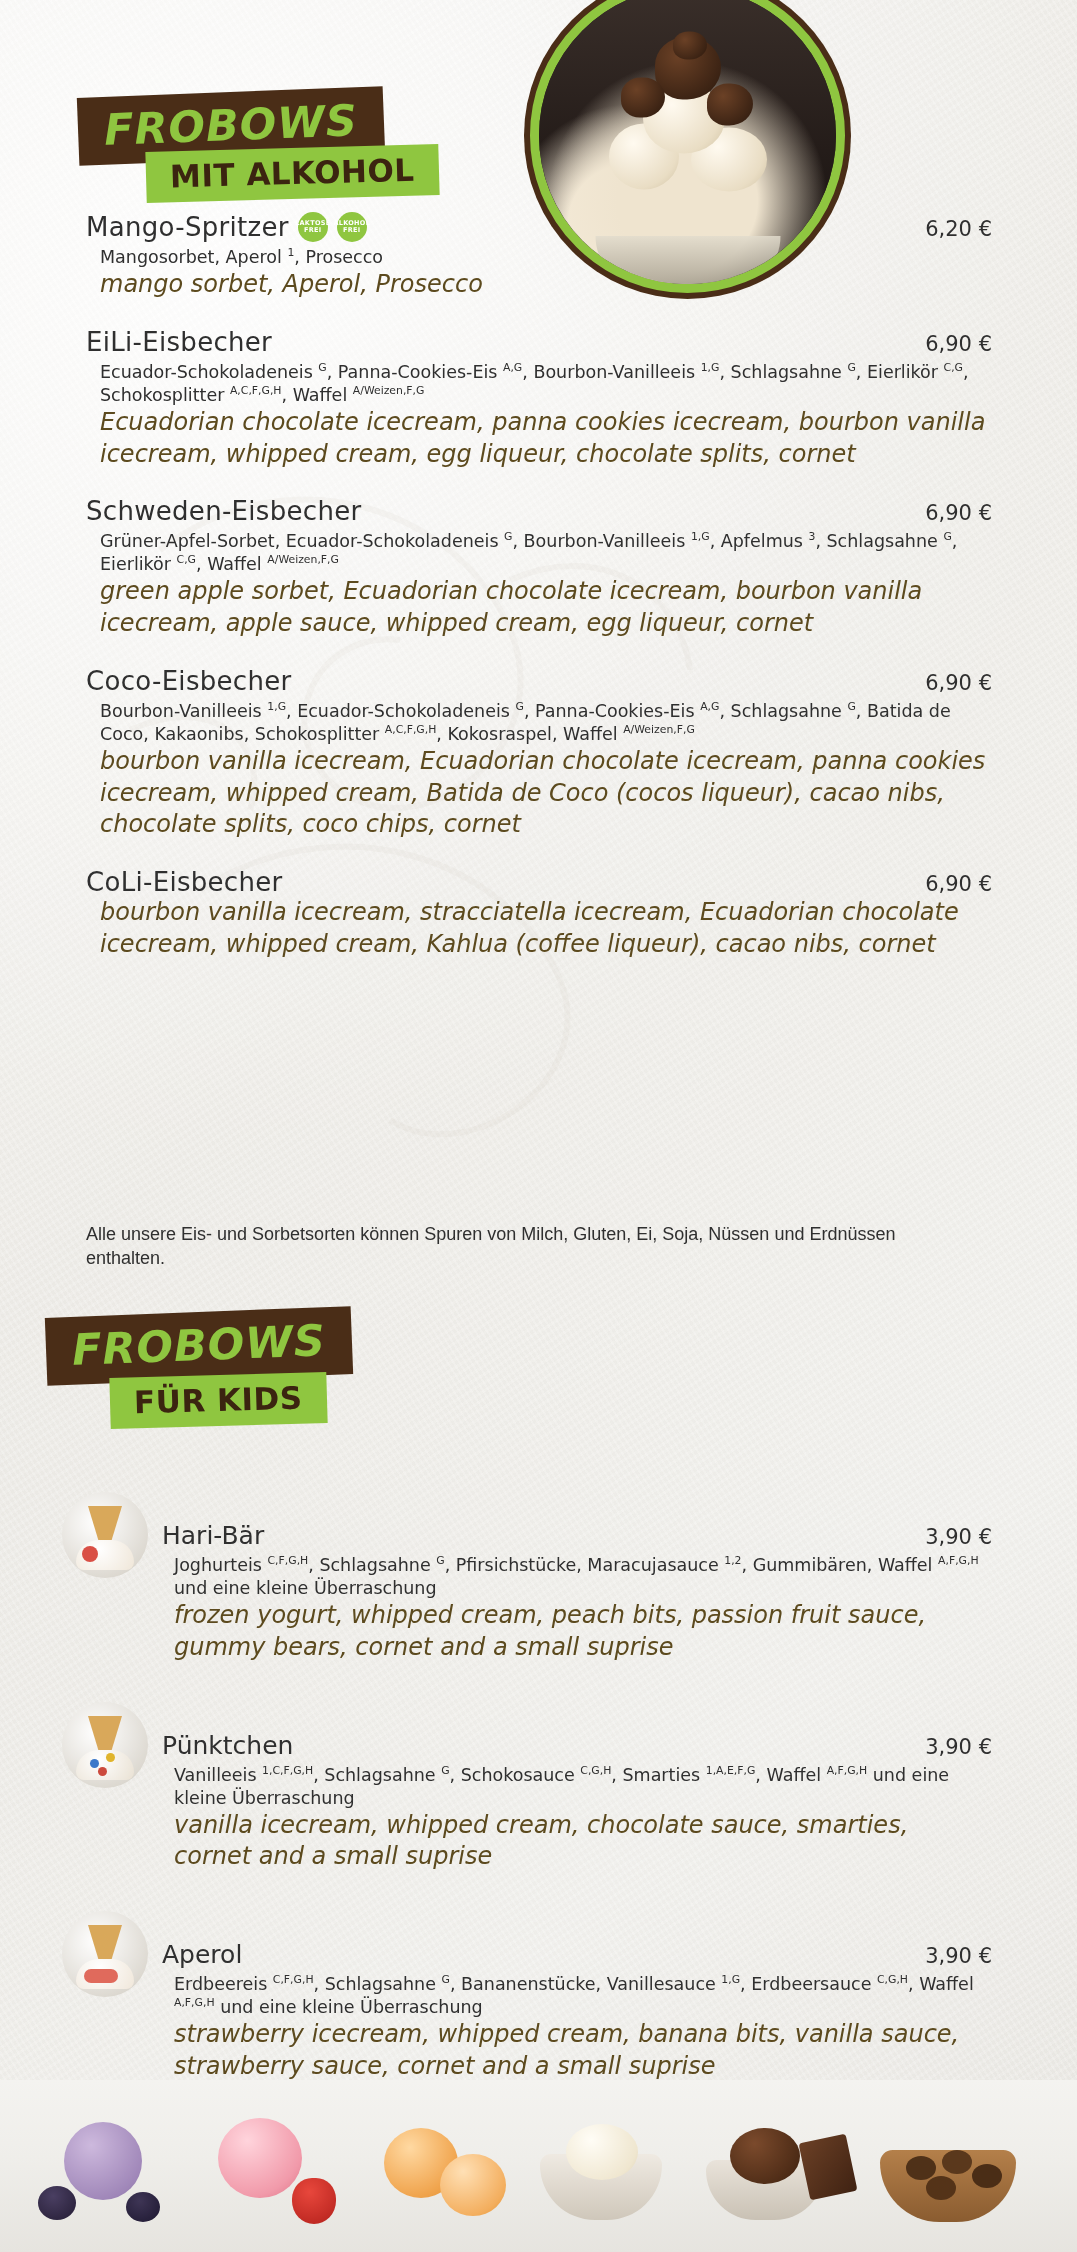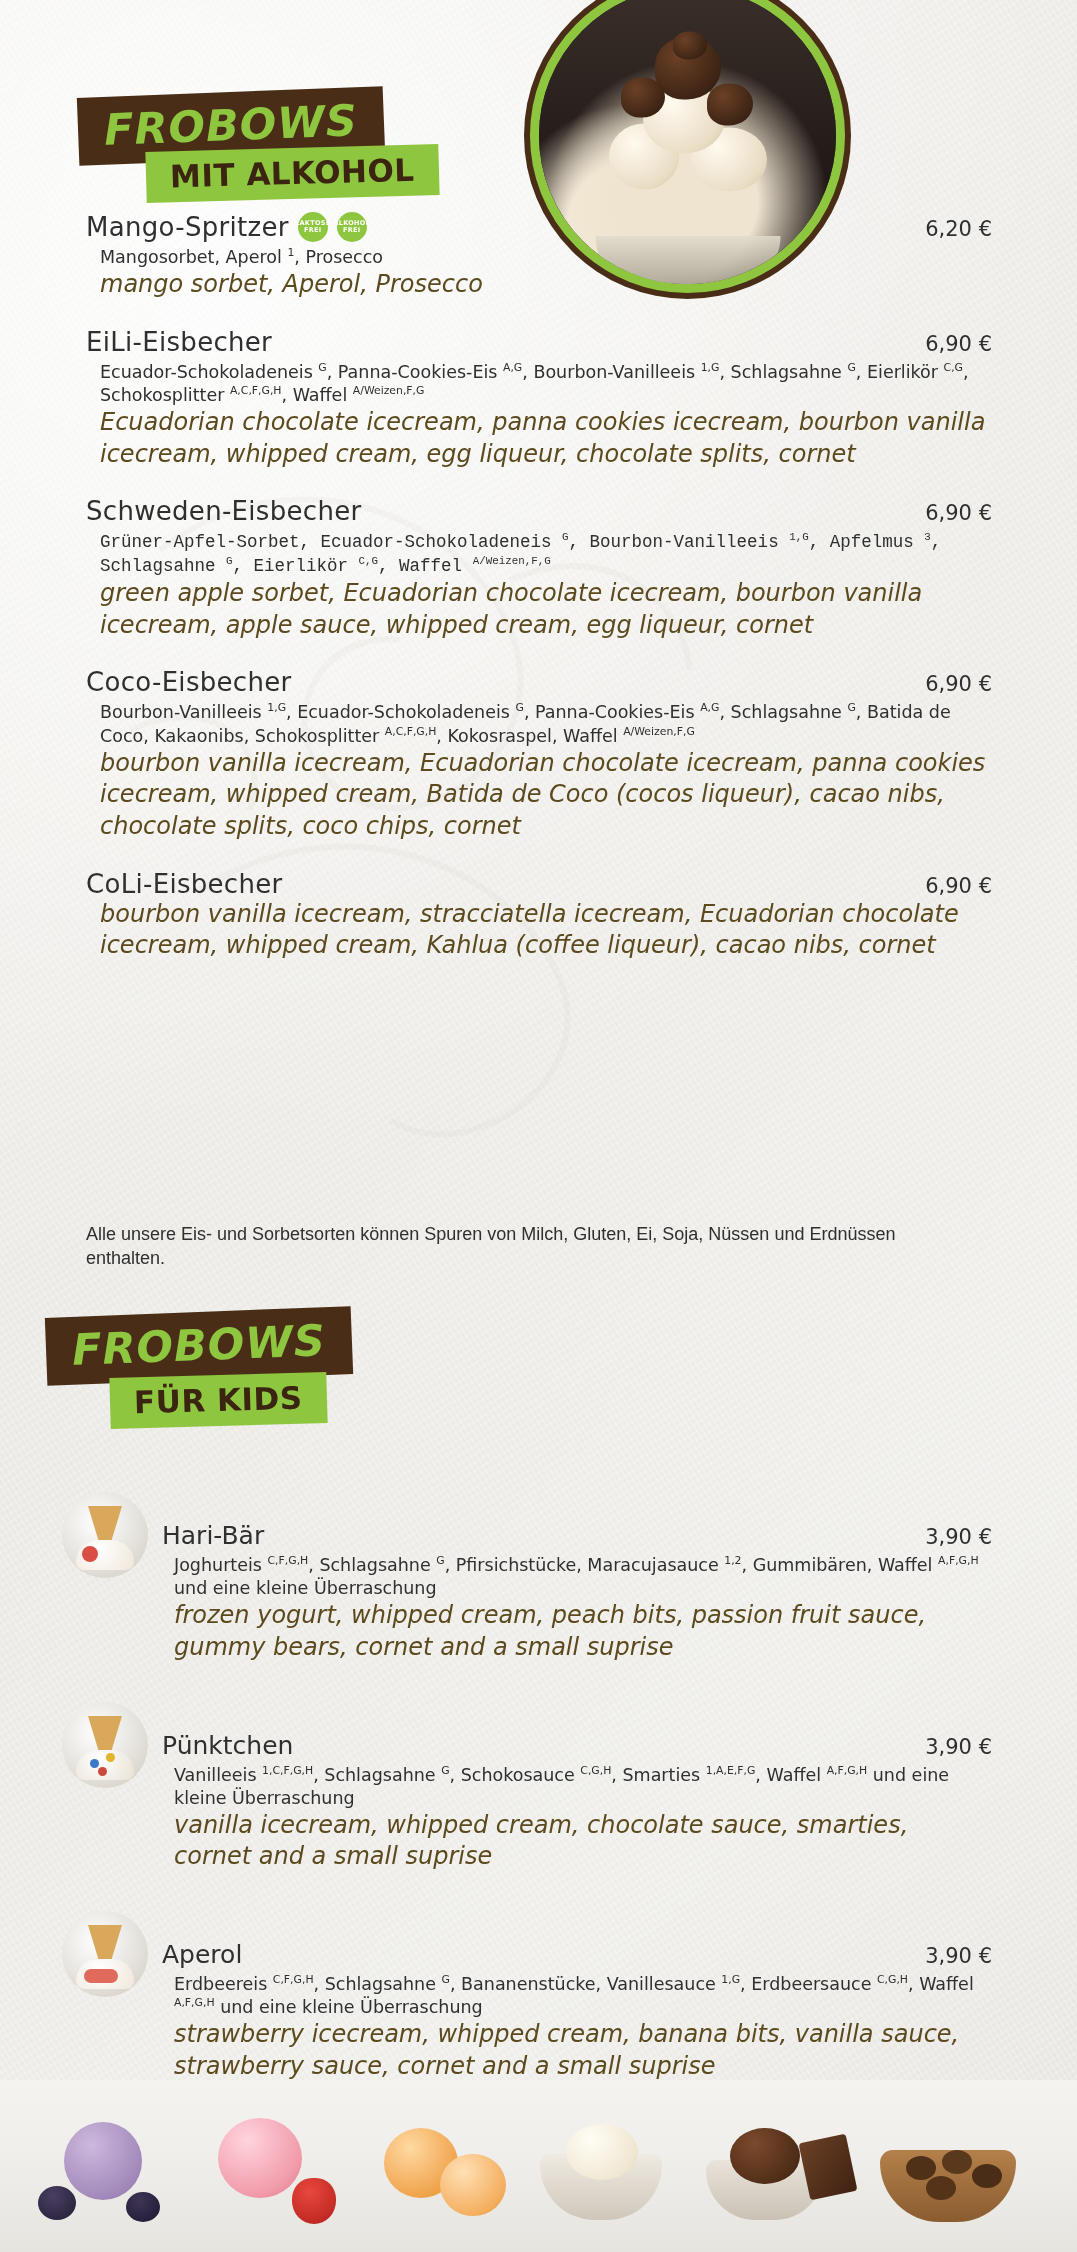--- a/index.html
+++ b/index.html
@@ -273,21 +273,21 @@
       <div class="desc-en" style="padding-left:14px;">Ecuadorian chocolate icecream, panna cookies icecream, bourbon vanilla icecream, whipped cream, egg liqueur, chocolate splits, cornet</div>
     </div>
 
     <div class="item">
       <div class="item-head">
         <div class="item-name">
             <span>Schweden-Eisbecher</span>
           </div>
         <div class="item-price">6,90 €</div>
       </div>
-      <div class="desc-de" style="padding-left:14px;font-family:Liberation Mono, monospace;">Grüner-Apfel-Sorbet, Ecuador-Schokoladeneis <sup>G</sup>, Bourbon-Vanilleeis <sup>1,G</sup>, Apfelmus <sup>3</sup>, Schlagsahne <sup>G</sup>, Eierlikör <sup>C,G</sup>, Waffel <sup>A/Weizen,F,G</sup></div>
+      <div class="desc-de" style="padding-left:14px;">Grüner-Apfel-Sorbet, Ecuador-Schokoladeneis <sup>G</sup>, Bourbon-Vanilleeis <sup>1,G</sup>, Apfelmus <sup>3</sup>, Schlagsahne <sup>G</sup>, Eierlikör <sup>C,G</sup>, Waffel <sup>A/Weizen,F,G</sup></div>
       <div class="desc-en" style="padding-left:14px;">green apple sorbet, Ecuadorian chocolate icecream, bourbon vanilla icecream, apple sauce, whipped cream, egg liqueur, cornet</div>
     </div>
 
     <div class="item">
       <div class="item-head">
         <div class="item-name">
             <span>Coco-Eisbecher</span>
           </div>
         <div class="item-price">6,90 €</div>
       </div>

